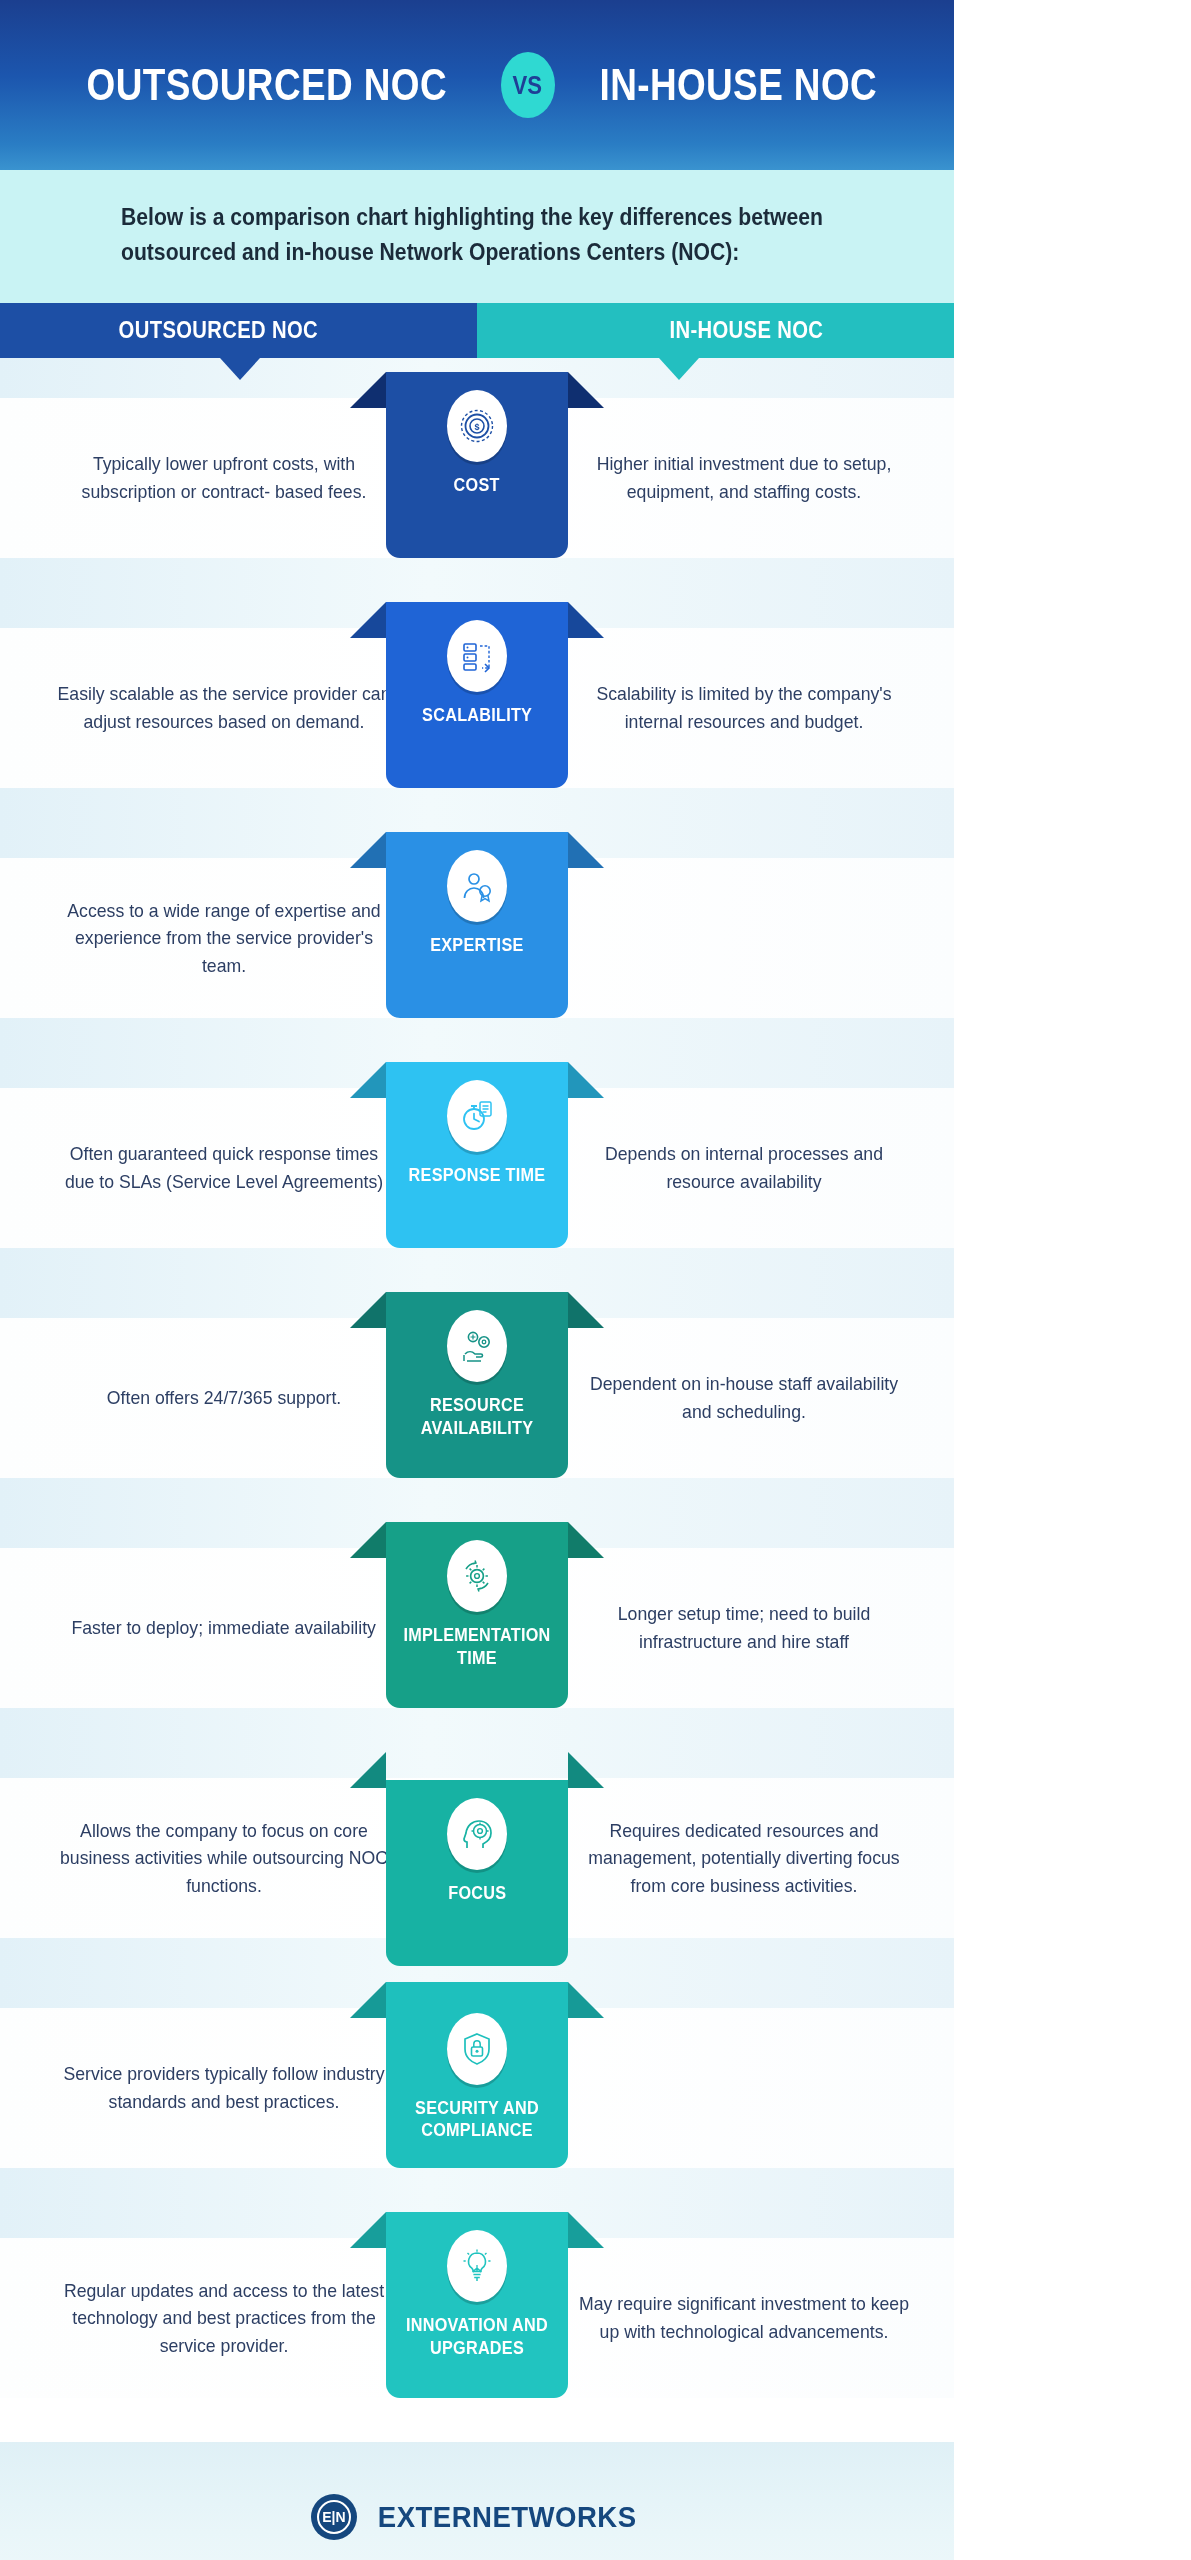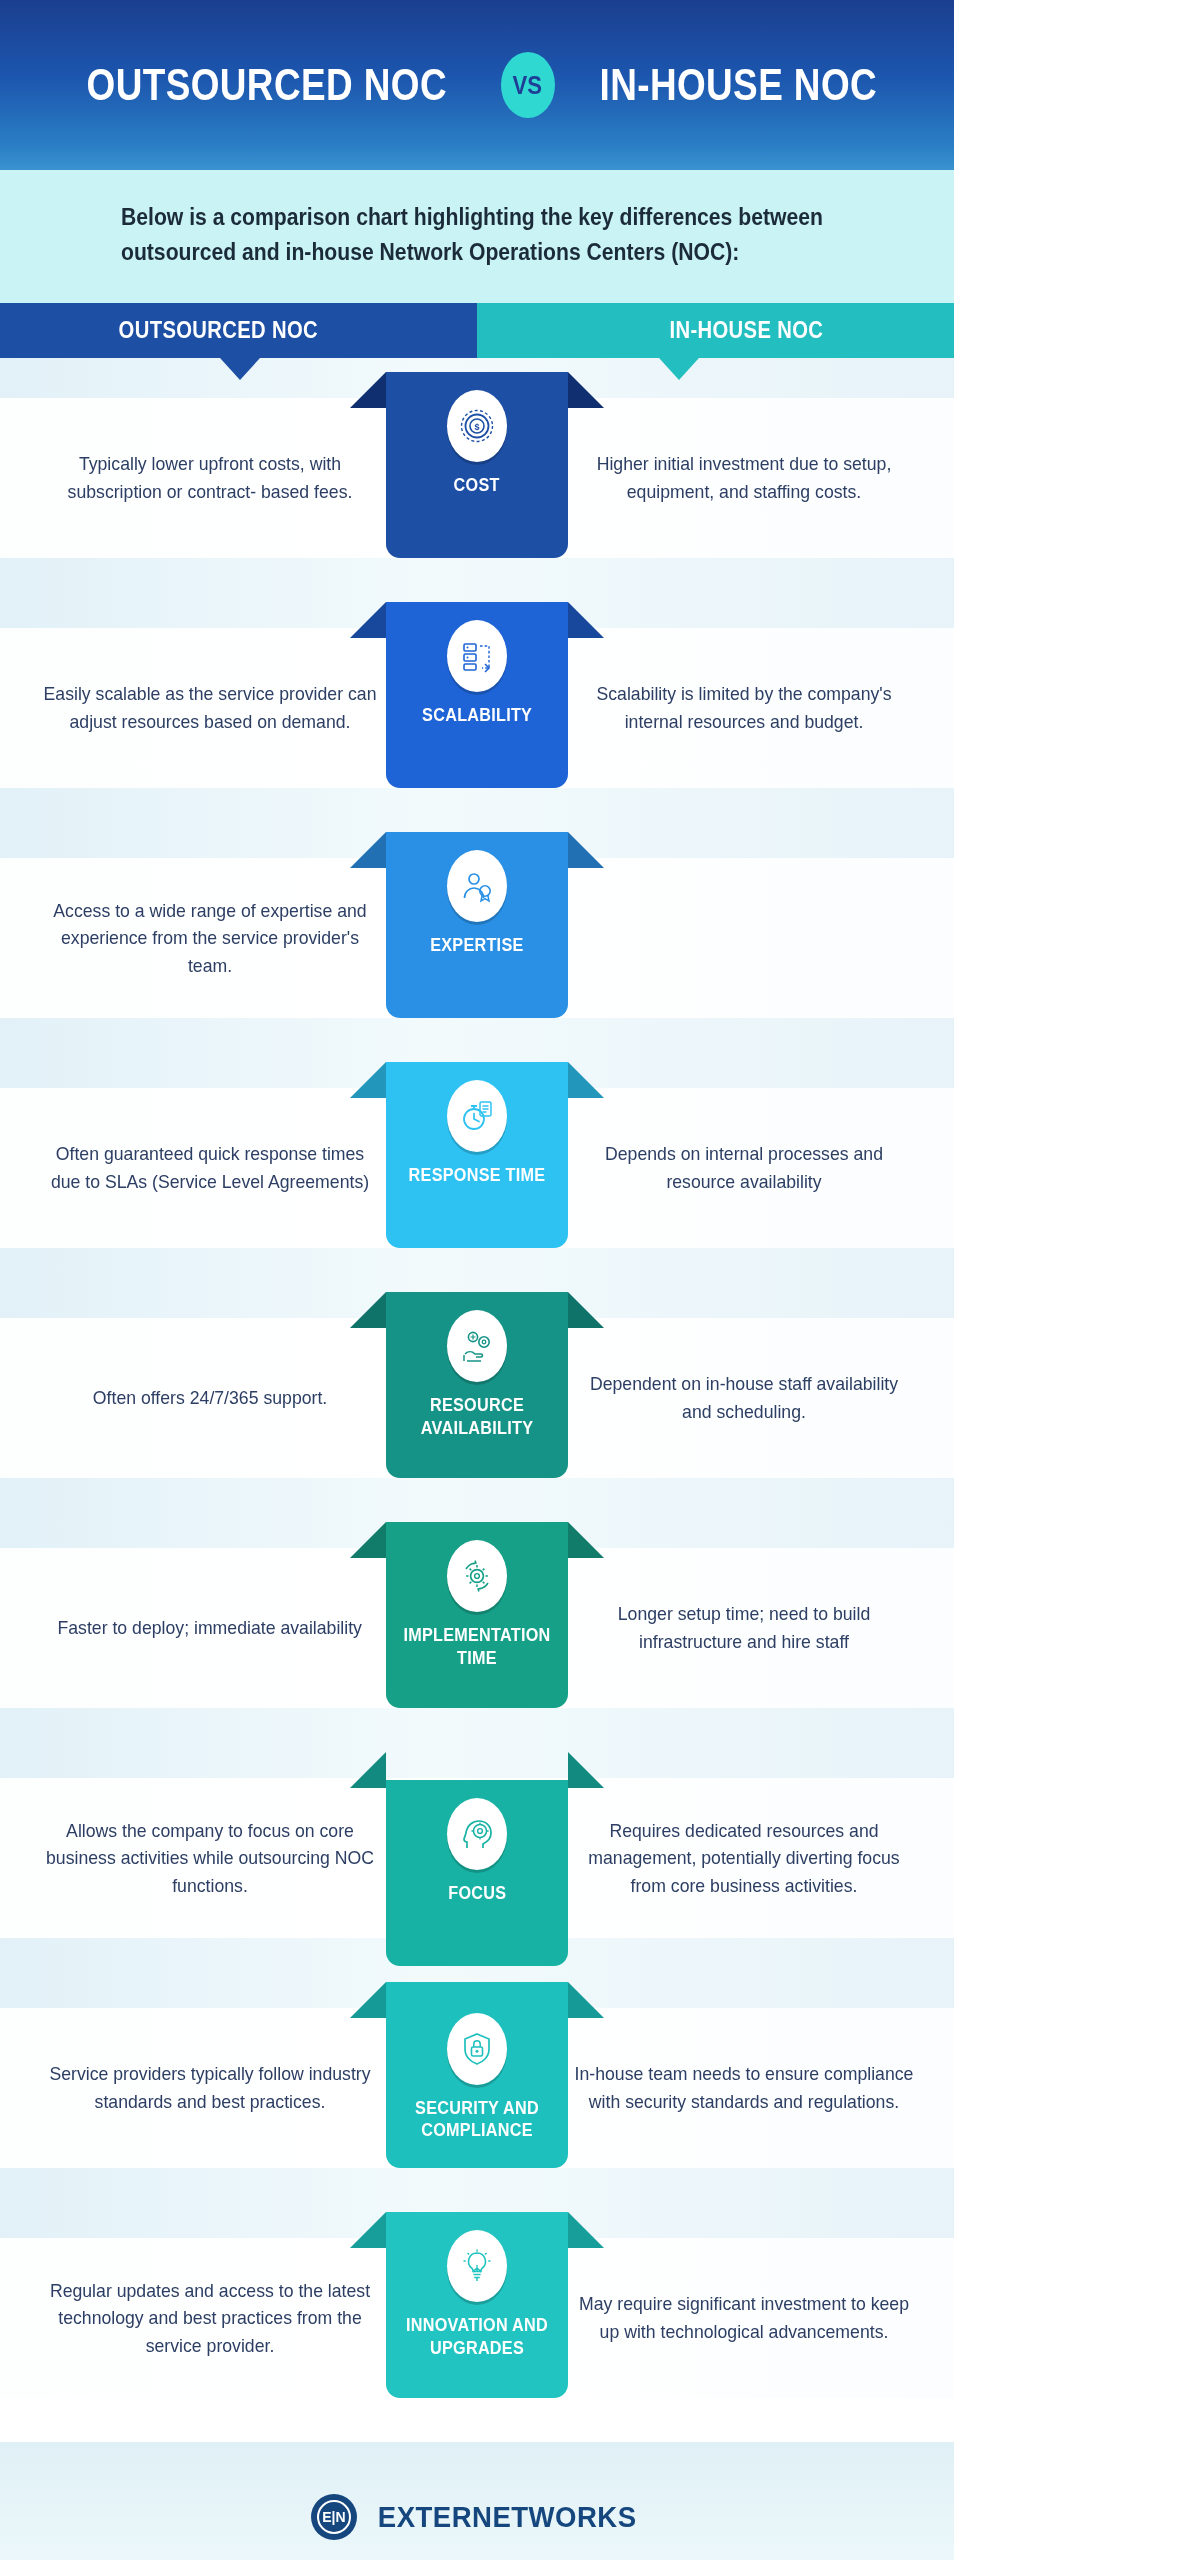--- a/index.html
+++ b/index.html
@@ -125,21 +125,21 @@
   .row .cell {
     position: absolute;
     top: 26px;
     height: 160px;
     display: flex;
     align-items: center;
     justify-content: center;
     text-align: center;
     padding: 0 16px;
   }
-  .cell-left  { left: 10px;  width: 400px; }
+  .cell-left  { left: 24px;  width: 400px; }
   .cell-right { right: 10px; width: 400px; }
   .cell p {
     color: #2c3e63;
     font-size: 19px;
     line-height: 1.45;
     transform: scaleX(0.93);
   }
 
   
   .banner {
@@ -438,23 +438,20 @@
             </div>
             <div class="blabel">FOCUS</div>
           </div>
         </div>
       </div>
       <div class="row">
         <div class="white-strip"></div>
         <div class="cell cell-left">
           <p>Service providers typically follow industry standards and best practices.</p>
         </div>
-        <div class="cell cell-right">
-          <p>In-house team needs to ensure compliance with security standards and regulations.</p>
-        </div>
         <div class="banner">
           <div class="fold fold-l" style="border-right-color: rgb(22, 154, 151);"></div>
           <div class="fold fold-r" style="border-left-color: rgb(22, 154, 151);"></div>
           <div class="plate" style="background: rgb(30, 192, 189); justify-content: center;">
             <div class="iconwrap">
               <svg viewBox="0 0 36 36" xmlns="http://www.w3.org/2000/svg">
                 <path d="M18 3 l12 5 v10 c0 8-6 13-12 15 c-6-2-12-7-12-15 V8 z" fill="none" stroke="#1ec0bd" stroke-width="1.7"></path>
                 <rect x="12.5" y="16" width="11" height="9" rx="1.6" fill="none" stroke="#1ec0bd" stroke-width="1.6"></rect>
                 <path d="M14.8 16 v-3 a3.2 3.2 0 0 1 6.4 0 v3" fill="none" stroke="#1ec0bd" stroke-width="1.5"></path>
                 <circle cx="18" cy="20.2" r="1.5" fill="#1ec0bd"></circle>

